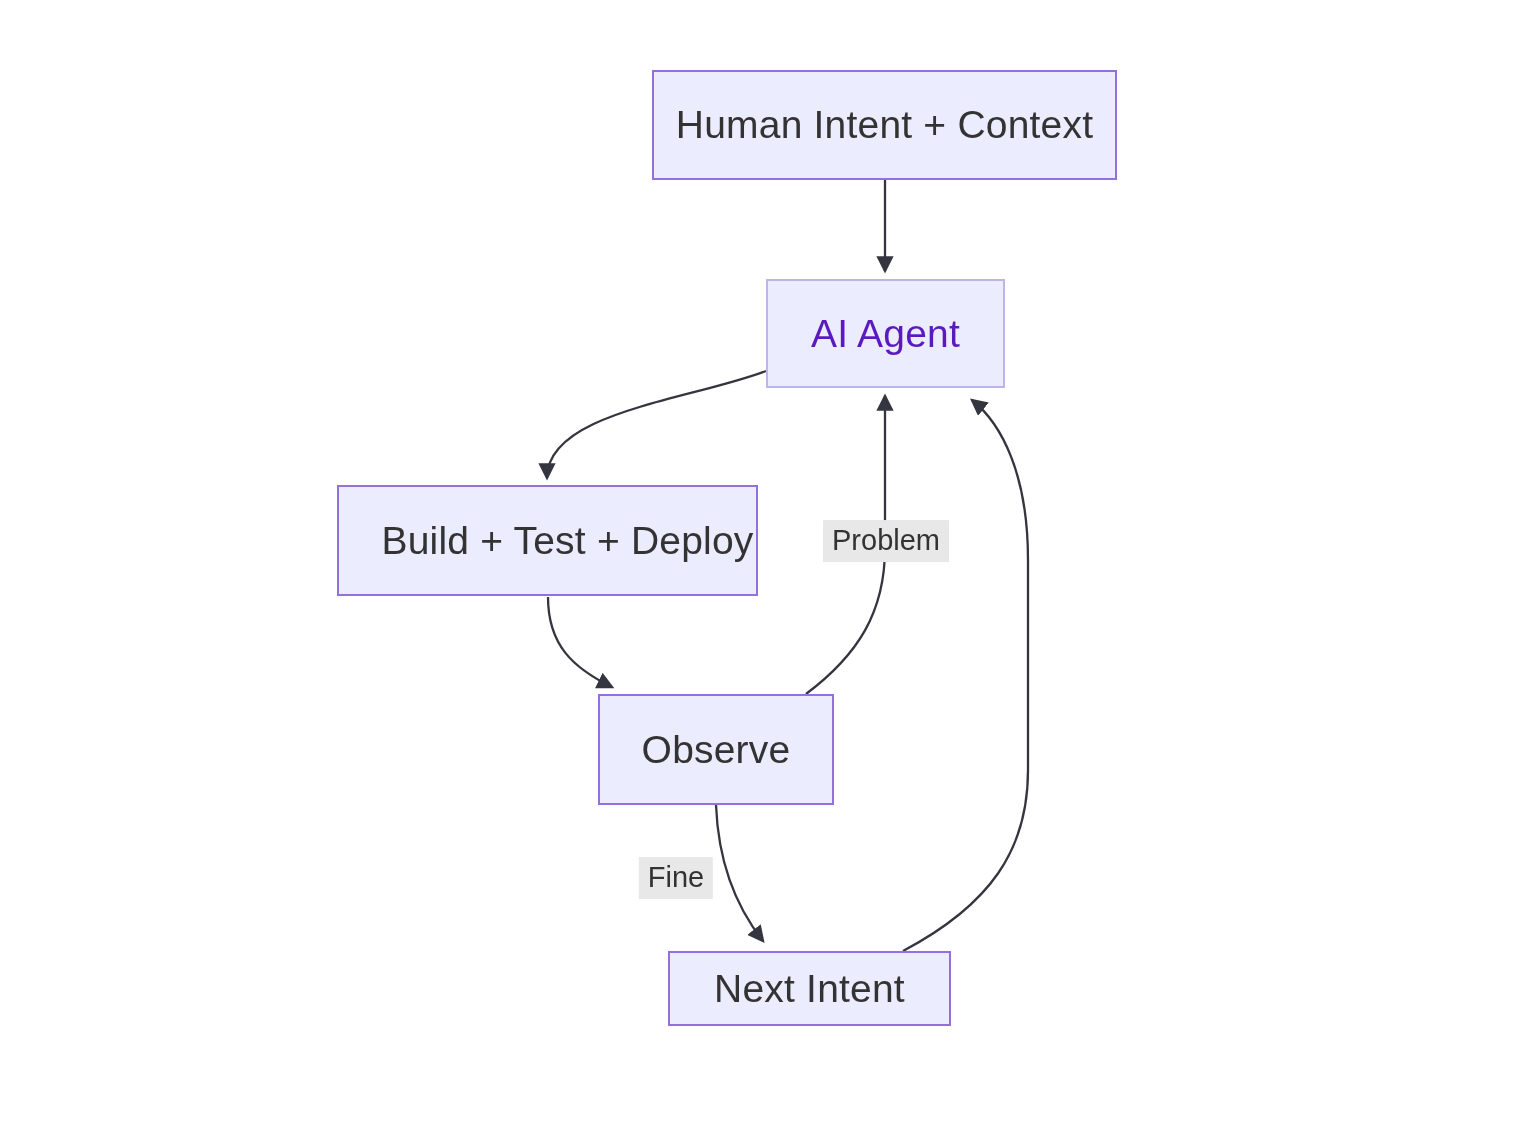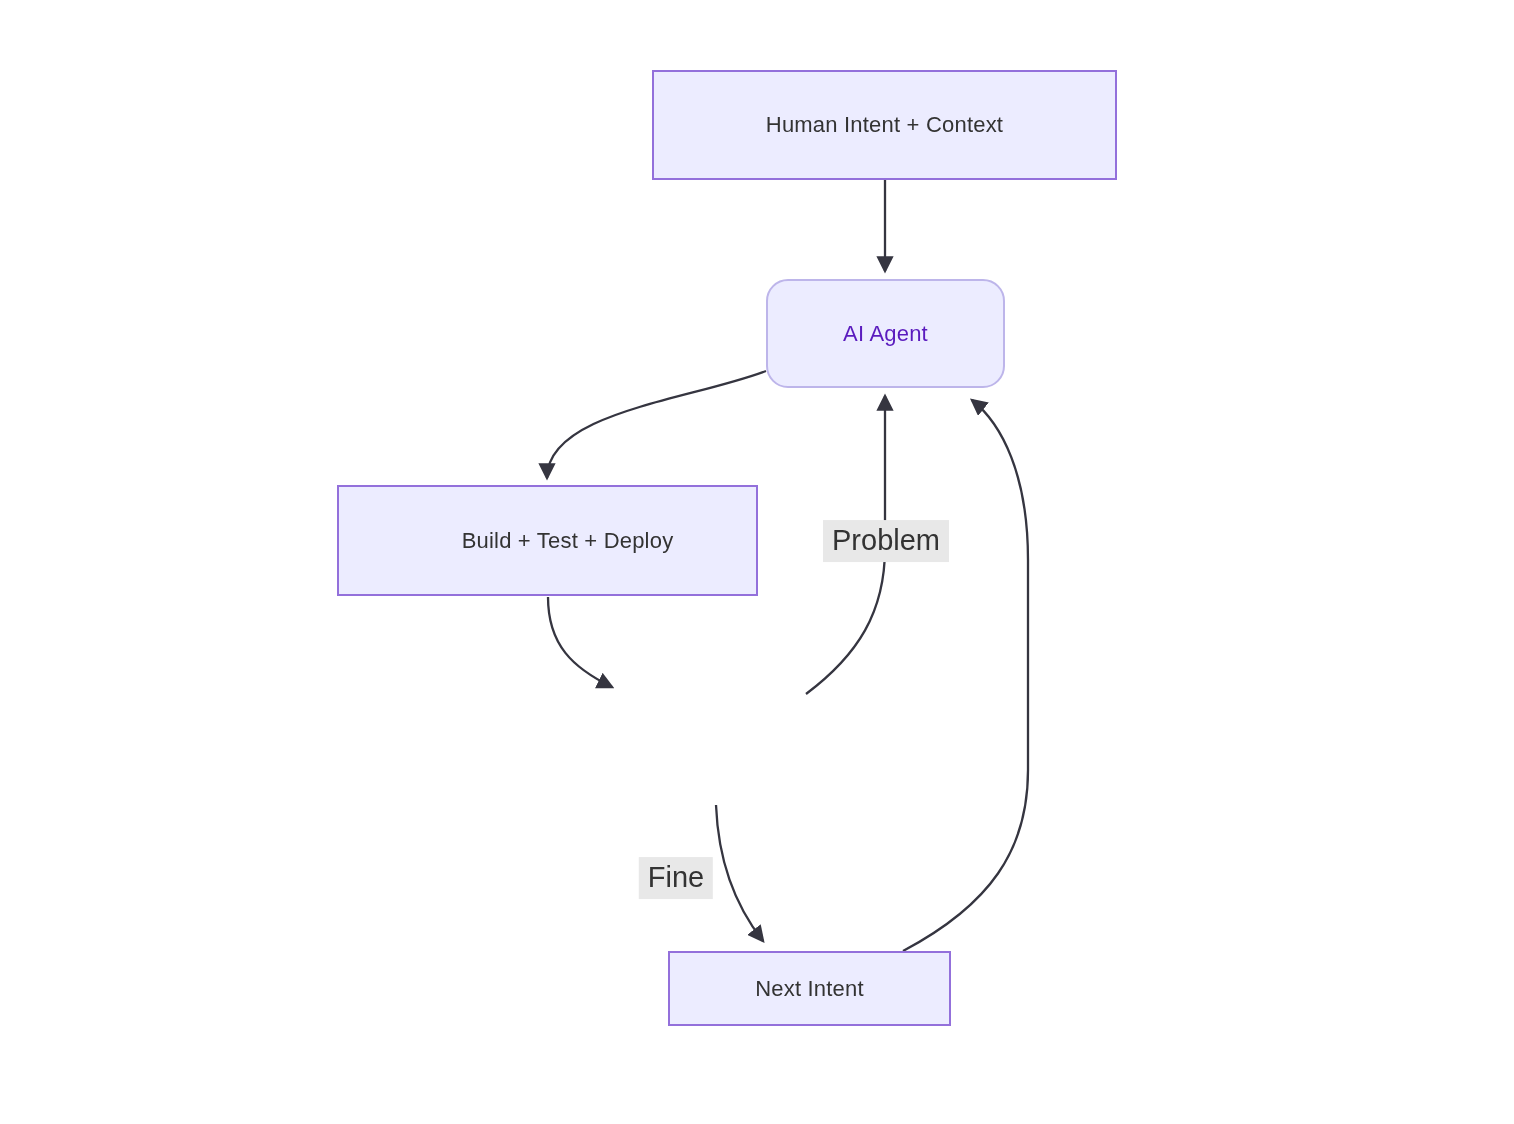--- a/index.html
+++ b/index.html
@@ -34,28 +34,27 @@
     stroke-width: 2.3;
   }
   .node {
     position: absolute;
     display: flex;
     align-items: center;
     justify-content: center;
     background: var(--node-fill);
     border: 2.5px solid var(--node-border);
     color: var(--text);
-    font-size: 22px;
+    font-size: 39px;
     letter-spacing: 0.2px;
     text-align: center;
   }
   .node--agent {
     border-color: var(--agent-border);
     color: var(--agent-text);
-    border-radius: 22px;
   }
   #n-human   { left: 652px; top: 70px;  width: 465px; height: 110px; }
   #n-agent   { left: 766px; top: 279px; width: 239px; height: 109px; }
   #n-build   { left: 337px; top: 485px; width: 421px; height: 111px; padding-left: 40px; }
   #n-observe { left: 598px; top: 694px; width: 236px; height: 111px; }
   #n-next    { left: 668px; top: 951px; width: 283px; height: 75px; }
   .edge-label {
     position: absolute;
     transform: translate(-50%, -50%);
     background: var(--edge-label-bg);
@@ -92,20 +91,23 @@
   </div>
 
   <div id="n-agent" class="node node--agent">
     <span>AI Agent</span>
   </div>
 
   <div id="n-build" class="node">
     <span>Build + Test + Deploy</span>
   </div>
 
+  <div id="n-observe" class="node">
+    <span>Observe</span>
+  </div>
 
   <div id="n-next" class="node">
     <span>Next Intent</span>
   </div>
 
   <div id="el-problem" class="edge-label">
     <span>Problem</span>
   </div>
 
   <div id="el-fine" class="edge-label">

